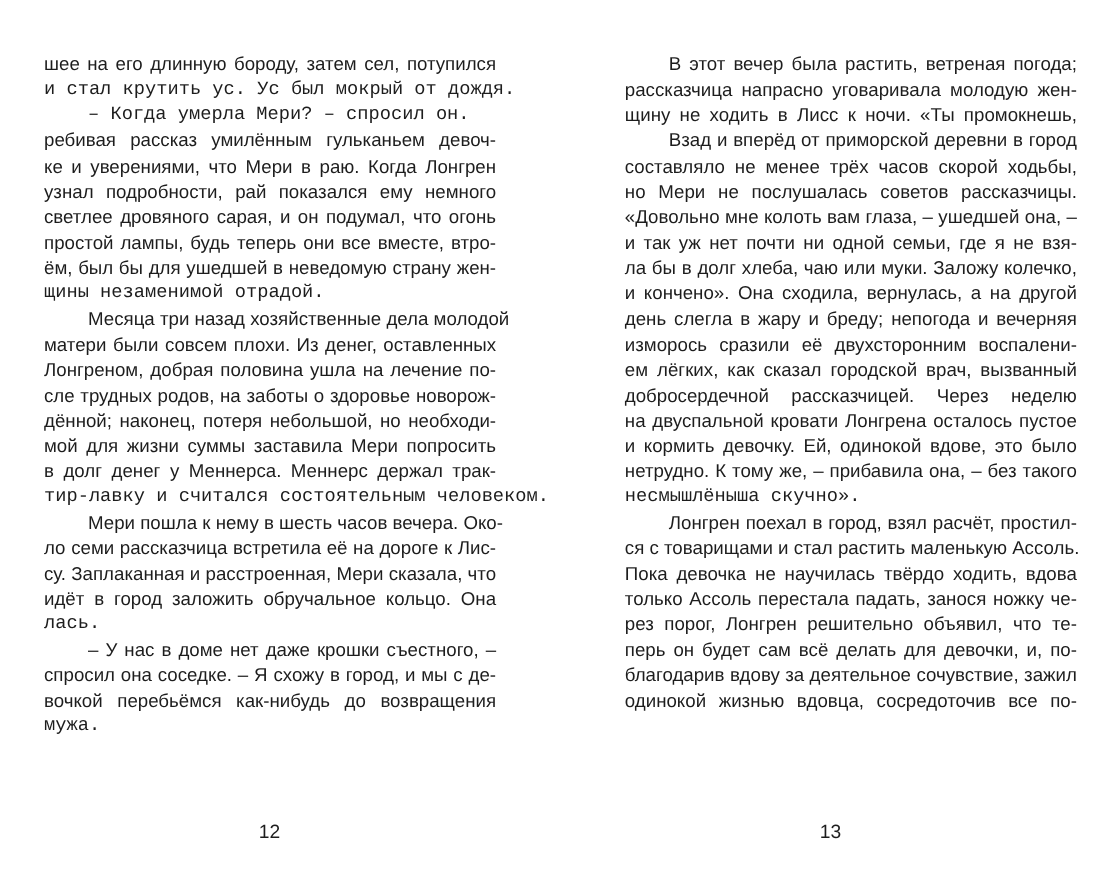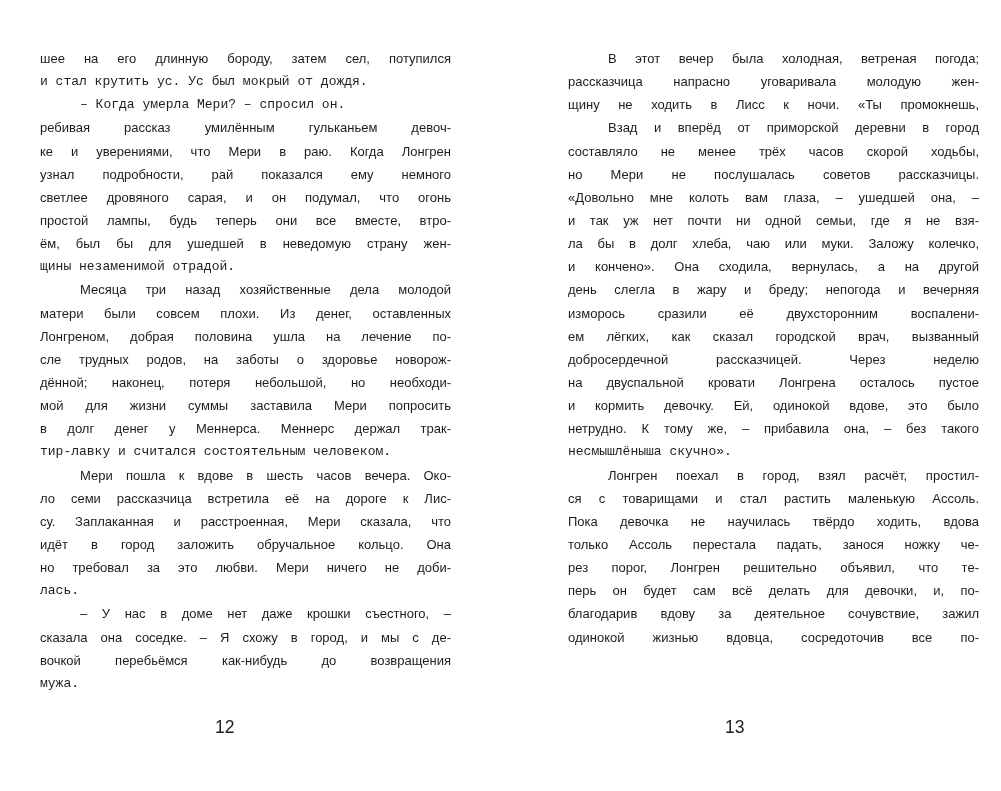--- a/index.html
+++ b/index.html
@@ -15,40 +15,41 @@
     position: absolute;
     top: 0;
     height: 791px;
   }
   .page-left { left: 0; width: 500px; }
   .page-right { left: 500px; width: 501px; }
   .text-block {
     position: absolute;
     top: 47px;
     width: 411px;
-    font-size: 13px;
+    font-size: 17px;
     line-height: 23.15px;
   }
   .page-left .text-block { left: 40px; }
   .page-right .text-block { left: 68px; top: 47px; }
   .line {
     display: block;
     white-space: nowrap;
     text-align: justify;
     text-align-last: justify;
     height: 23.15px;
     overflow: visible;
   }
   .line.last { text-align-last: left; font-family: Liberation Mono, monospace; }
   .line.indent { padding-left: 40px; }
   .page-num {
     position: absolute;
-    top: 717px;
+    top: 746px;
     font-size: 17.5px;
     width: 60px;
+    text-align: center;
   }
   .page-left .page-num { left: 215px; }
   .page-right .page-num { left: 225px; }
 </style>
 </head>
 <body>
 
 <div class="page page-left">
   <div class="text-block" id="left-text">
       <span class="line">шее на его длинную бороду, затем сел, потупился</span>
@@ -62,37 +63,36 @@
       <span class="line">ём, был бы для ушедшей в неведомую страну жен-</span>
       <span class="line last">щины незаменимой отрадой.</span>
       <span class="line indent">Месяца три назад хозяйственные дела молодой</span>
       <span class="line">матери были совсем плохи. Из денег, оставленных</span>
       <span class="line">Лонгреном, добрая половина ушла на лечение по-</span>
       <span class="line">сле трудных родов, на заботы о здоровье новорож-</span>
       <span class="line">дённой; наконец, потеря небольшой, но необходи-</span>
       <span class="line">мой для жизни суммы заставила Мери попросить</span>
       <span class="line">в долг денег у Меннерса. Меннерс держал трак-</span>
       <span class="line last">тир-лавку и считался состоятельным человеком.</span>
-      <span class="line indent">Мери пошла к вдове в шесть часов вечера. Око-</span>
+      <span class="line indent">Мери пошла к нему в шесть часов вечера. Око-</span>
       <span class="line">ло семи рассказчица встретила её на дороге к Лис-</span>
       <span class="line">су. Заплаканная и расстроенная, Мери сказала, что</span>
       <span class="line">идёт в город заложить обручальное кольцо. Она</span>
-      <span class="line">но требовал за это любви. Мери ничего не доби-</span>
       <span class="line last">лась.</span>
       <span class="line indent">– У нас в доме нет даже крошки съестного, –</span>
-      <span class="line">сказала она соседке. – Я схожу в город, и мы с де-</span>
+      <span class="line">спросил она соседке. – Я схожу в город, и мы с де-</span>
       <span class="line">вочкой перебьёмся как-нибудь до возвращения</span>
       <span class="line last">мужа.</span>
     </div>
   <div class="page-num">12</div>
 </div>
 
 <div class="page page-right">
   <div class="text-block" id="right-text">
-      <span class="line indent">В этот вечер была холодная, ветреная погода;</span>
+      <span class="line indent">В этот вечер была растить, ветреная погода;</span>
       <span class="line">рассказчица напрасно уговаривала молодую жен-</span>
       <span class="line">щину не ходить в Лисс к ночи. «Ты промокнешь,</span>
       <span class="line indent">Взад и вперёд от приморской деревни в город</span>
       <span class="line">составляло не менее трёх часов скорой ходьбы,</span>
       <span class="line">но Мери не послушалась советов рассказчицы.</span>
       <span class="line">«Довольно мне колоть вам глаза, – ушедшей она, –</span>
       <span class="line">и так уж нет почти ни одной семьи, где я не взя-</span>
       <span class="line">ла бы в долг хлеба, чаю или муки. Заложу колечко,</span>
       <span class="line">и кончено». Она сходила, вернулась, а на другой</span>
       <span class="line">день слегла в жару и бреду; непогода и вечерняя</span>

